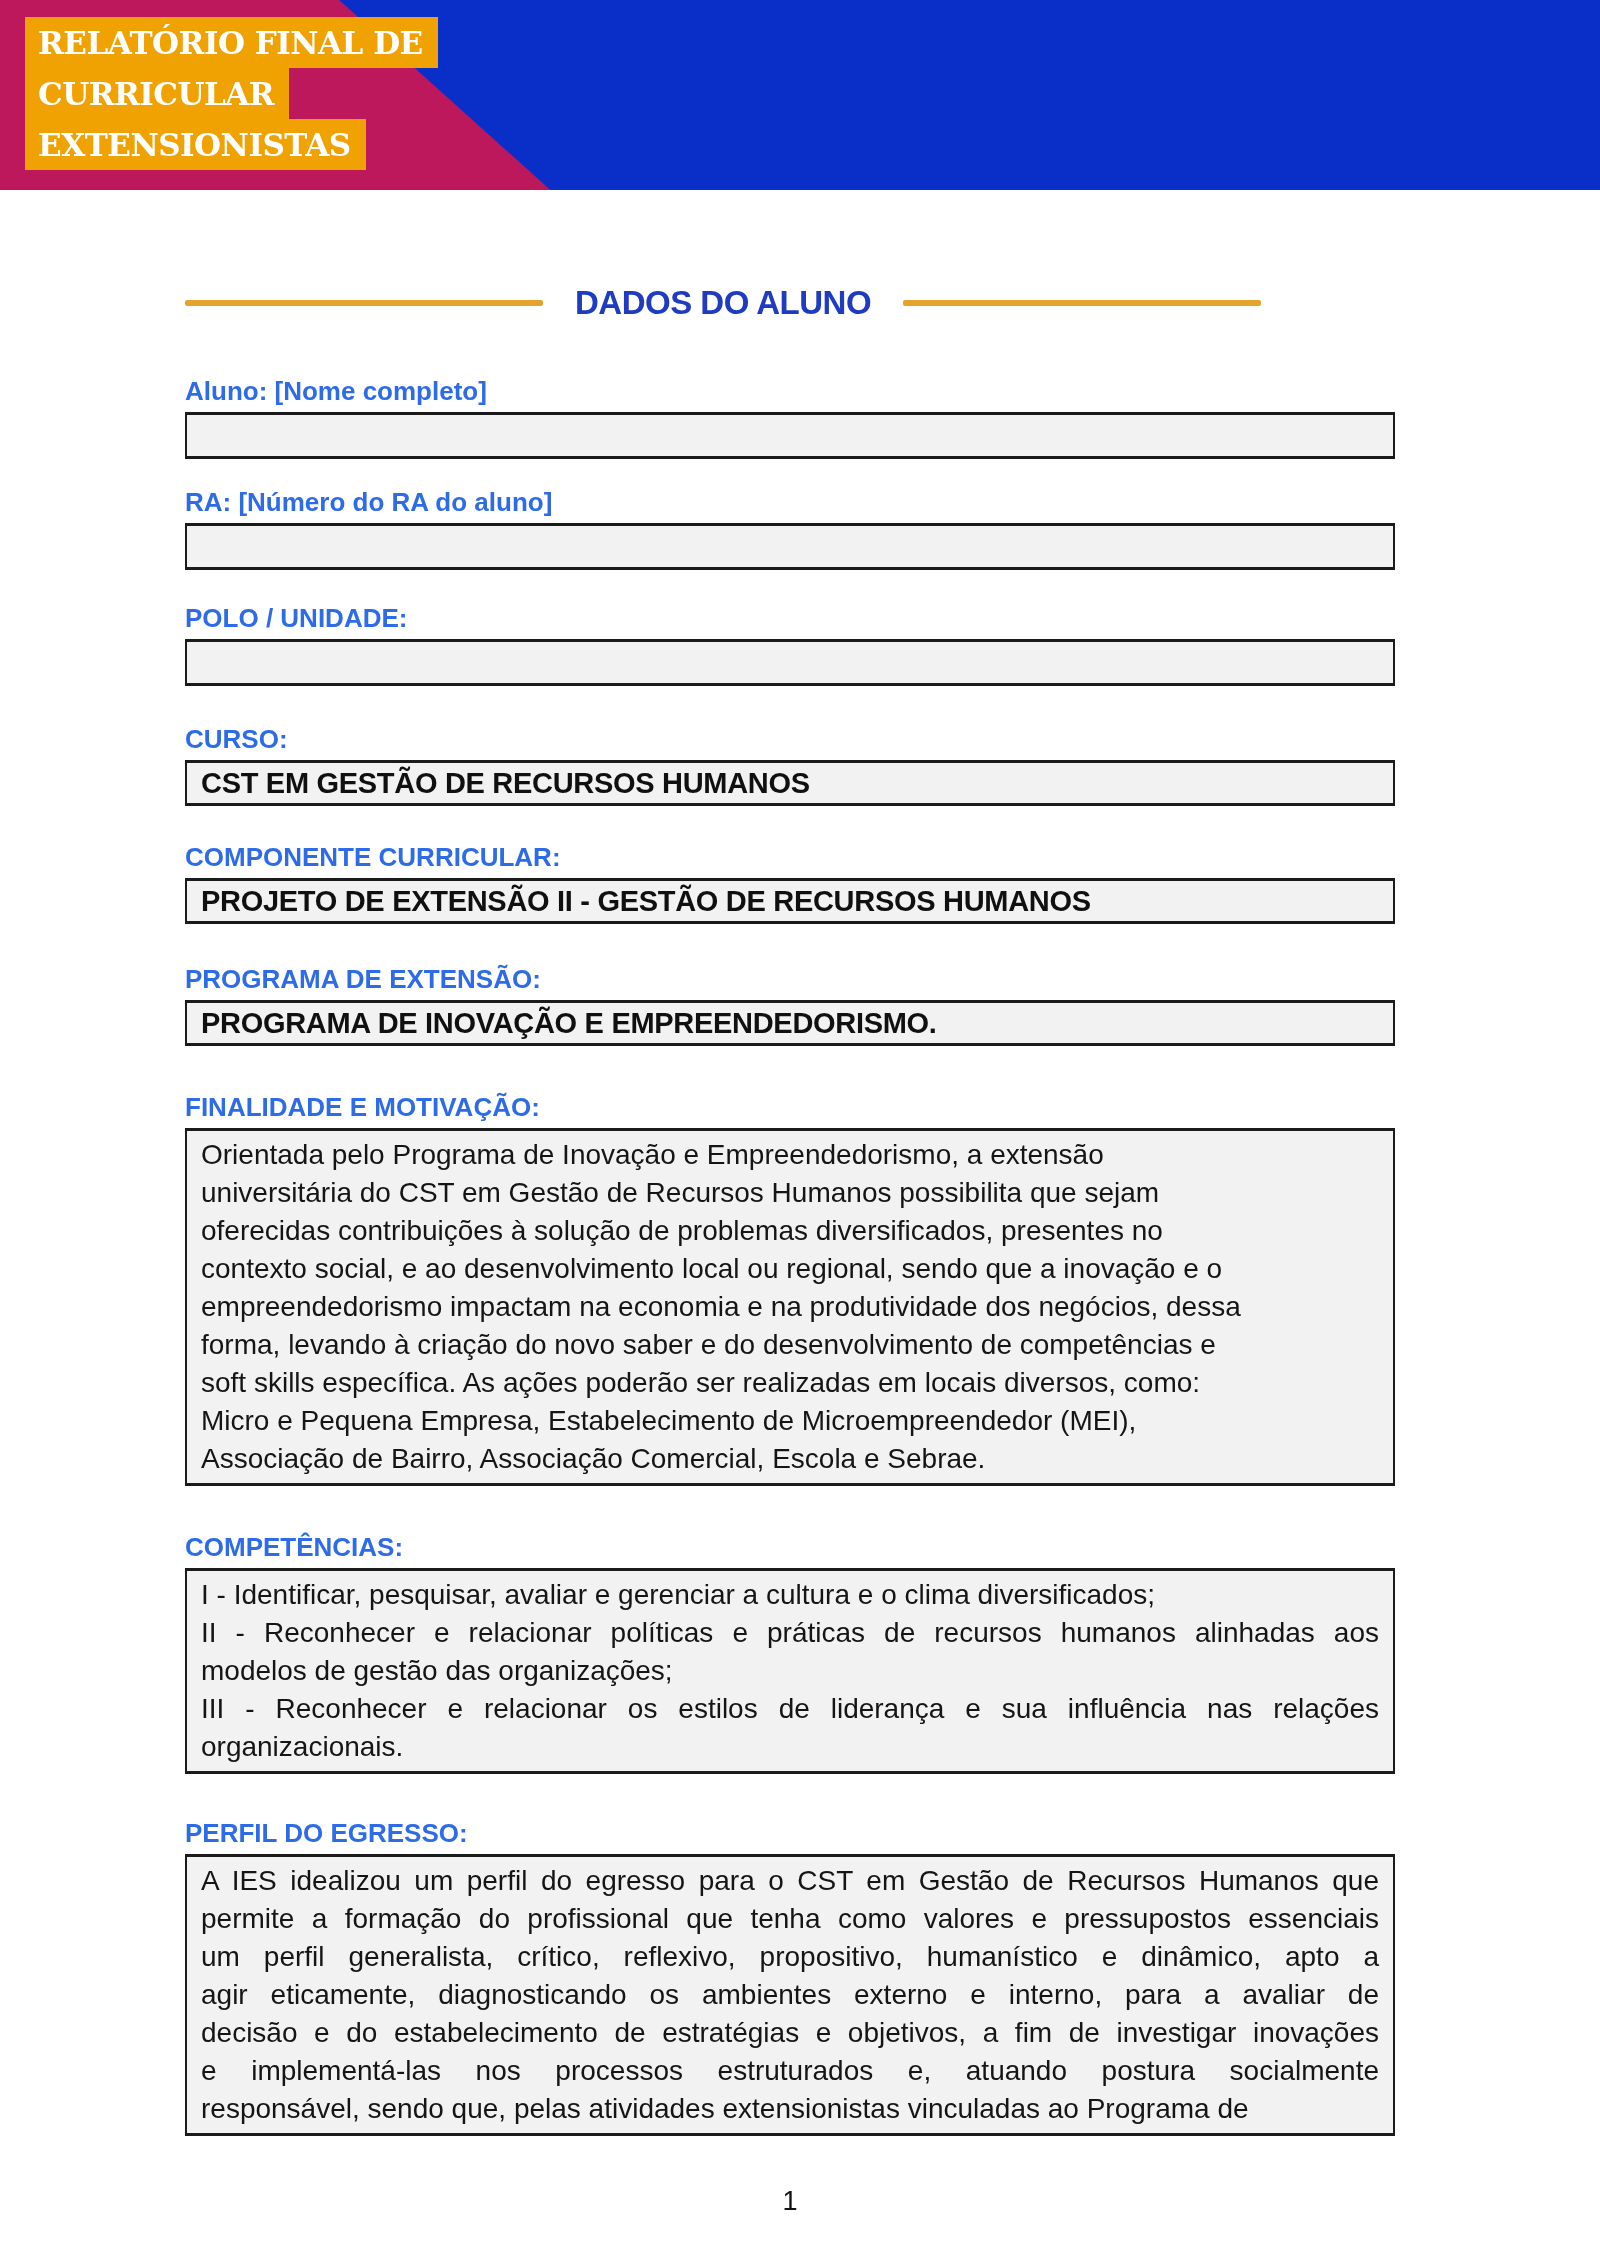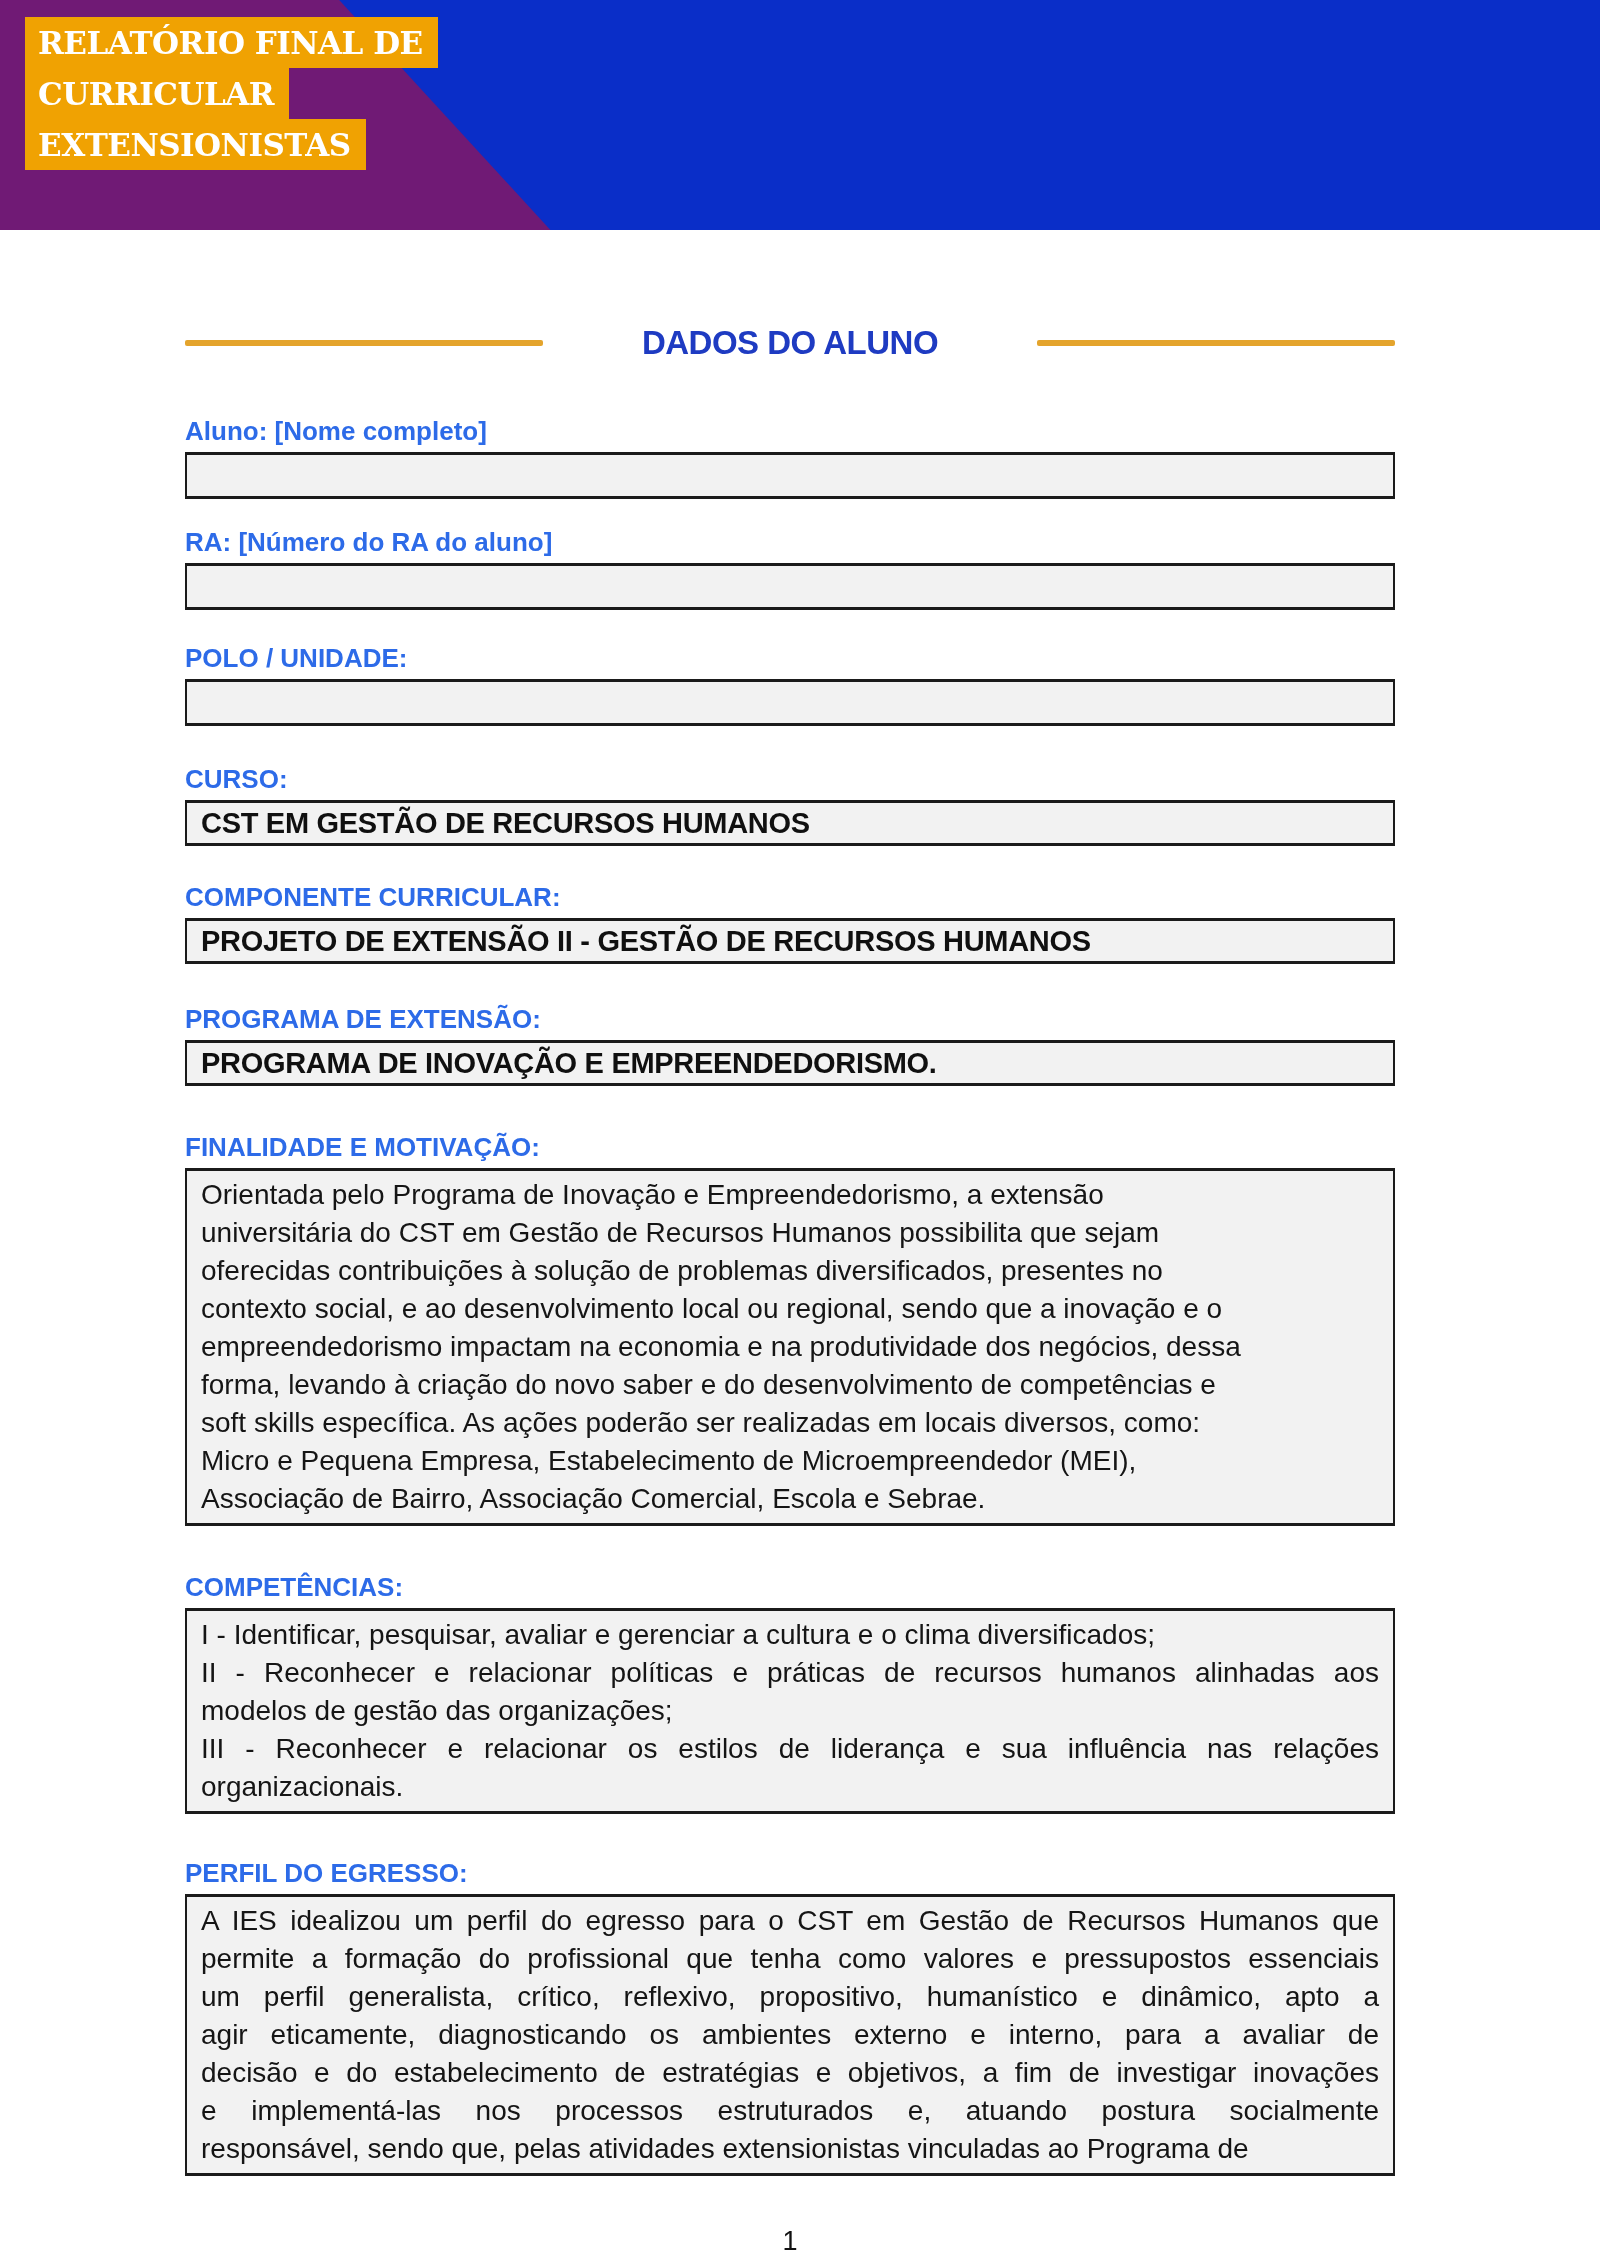--- a/index.html
+++ b/index.html
@@ -1,31 +1,31 @@
 <!DOCTYPE html>
 <html><head>
 <meta charset="utf-8">
 <style>
   html,body{margin:0;padding:0;}
   body{
     width:1600px;height:2263px;overflow:hidden;background:#ffffff;
     font-family:"Liberation Sans",sans-serif;color:#151515;
   }
   
-  .banner{position:relative;height:230px;background:#701a75;overflow:hidden;}
+  .banner{position:relative;height:190px;background:#be185d;overflow:hidden;}
   .banner-dark{position:absolute;top:0;left:0;right:0;bottom:0;background:#0A2EC8;
     clip-path:polygon(21.2% 0,100% 0,100% 100%,34.4% 100%);}
   .banner-titlebox{position:absolute;top:17px;left:25px;}
   .banner-line{display:table;background:#F0A202;color:#ffffff;
     font-family:"DejaVu Serif",serif;font-weight:600;font-size:31px;
     letter-spacing:-0.5px;padding:8px 15px 7px 13px;}
   
   .content{width:1210px;margin:0 auto 0 185px;}
   
-  .heading{display:flex;align-items:center;justify-content:space-between;gap:32px;margin-top:94px;}
+  .heading{display:flex;align-items:center;justify-content:flex-start;gap:32px;margin-top:94px;}
   .gold-line{height:6px;width:358px;background:#E4A42C;border-radius:2px;flex:0 0 auto;}
   .heading-title{font-size:33px;font-weight:bold;color:#1E3BC2;letter-spacing:-0.5px;white-space:nowrap;}
   
   .lbl{color:#2D6BE8;font-weight:bold;font-size:26px;line-height:30px;margin-bottom:6px;}
   
   .box{background:#F2F2F2;border:2px solid #1b1b1b;border-top-width:3px;border-bottom-width:3px;box-sizing:content-box;}
   .box.empty{height:41px;}
   .box.filled{height:40px;display:flex;align-items:center;padding:0 14px;
     font-weight:bold;font-size:29px;color:#101010;letter-spacing:-0.3px;white-space:nowrap;}
   .box.text{padding:5px 14px;font-size:28px;line-height:38px;color:#151515;}

